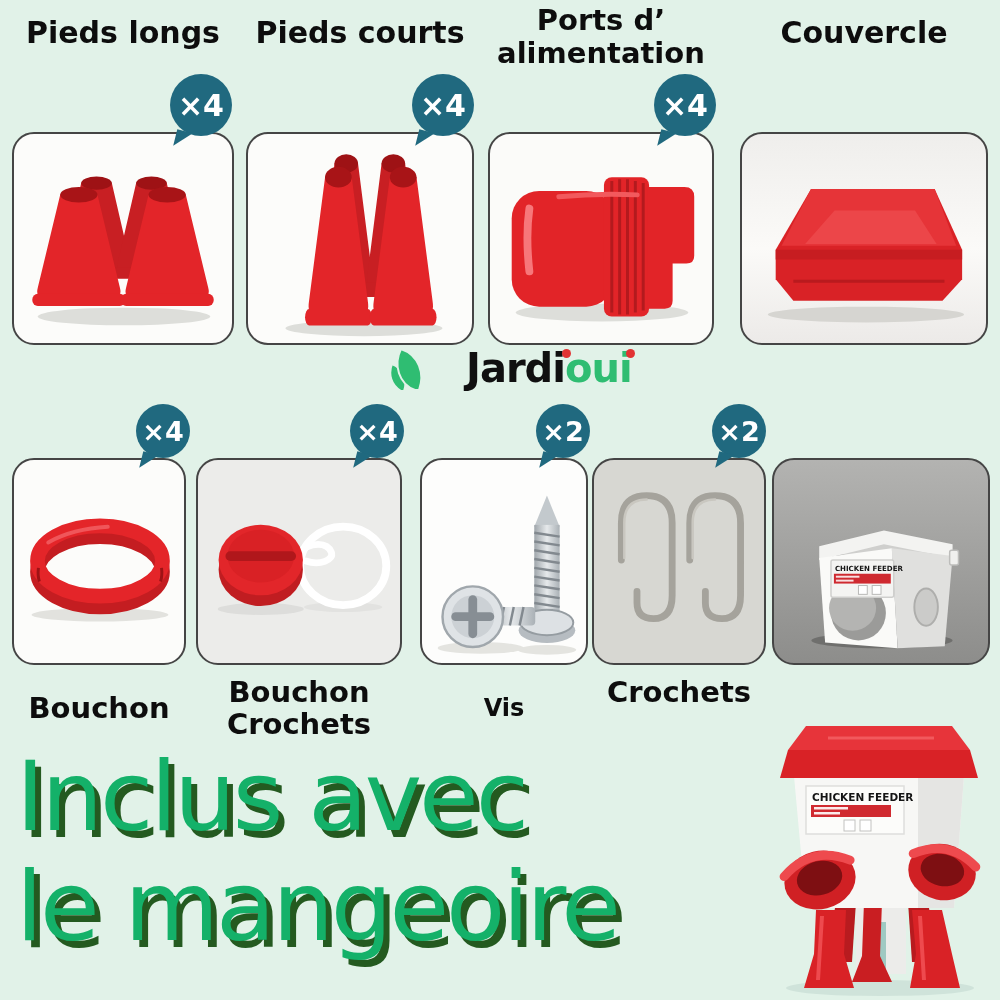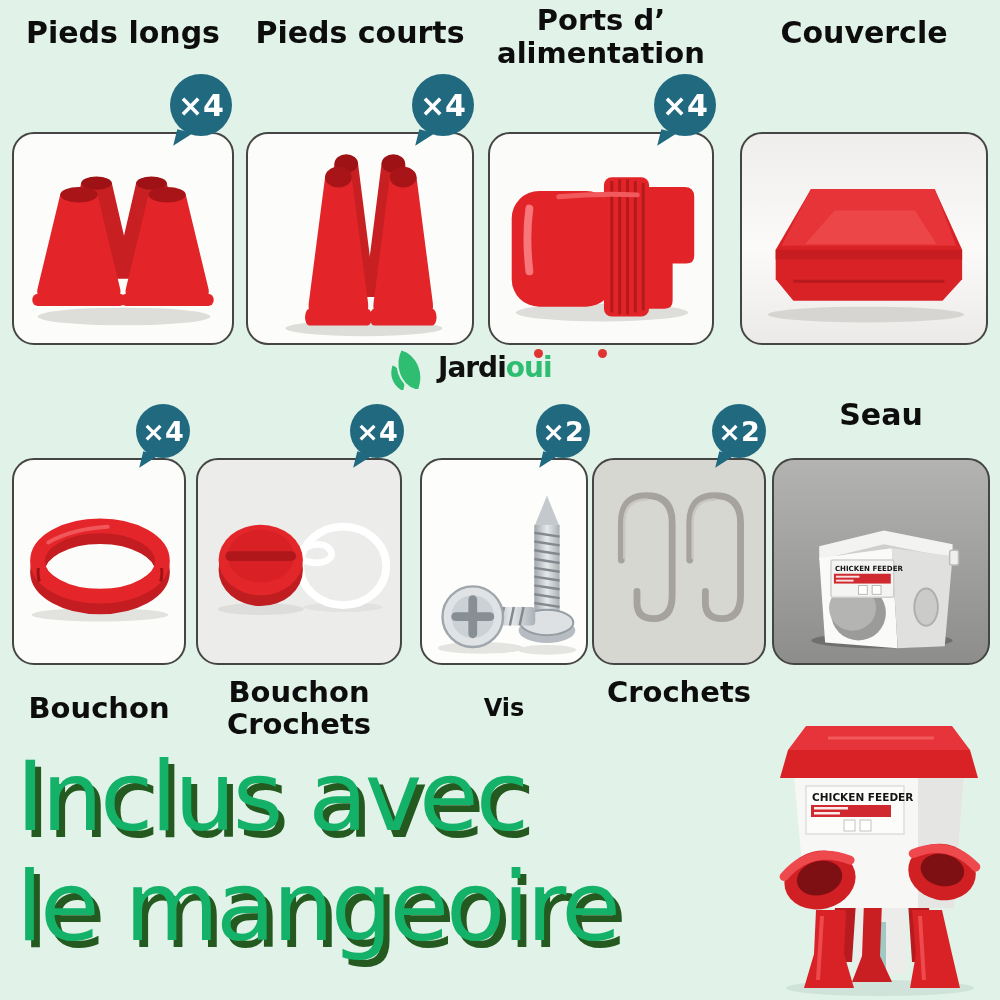--- a/index.html
+++ b/index.html
@@ -12,21 +12,21 @@
   .card.row2{top:458px;height:207px;}
   .card svg{display:block;width:100%;height:100%;}
   .badge{position:absolute;background:#20697f;color:#ffffff;border-radius:50%;
          display:flex;align-items:center;justify-content:center;font-weight:bold;z-index:4;}
   .badge.big{width:62px;height:62px;font-size:30px;top:74px;}
   .badge.small{width:54px;height:54px;font-size:27px;top:404px;}
   .badge::after{content:"";position:absolute;left:5px;bottom:-12px;width:0;height:0;
          border-top:17px solid #20697f;border-right:16px solid transparent;transform:rotate(14deg);}
   
   .logo{position:absolute;left:388px;top:344px;display:flex;align-items:center;gap:4px;z-index:2;}
-  .brand-text{position:relative;font-size:28px;font-weight:bold;letter-spacing:-1px;line-height:46px;}
+  .brand-text{position:relative;font-size:40px;font-weight:bold;letter-spacing:-1px;line-height:46px;margin-left:28px;}
   .brand-black{color:#101010;}
   .brand-green{color:#2fbd72;}
   .idot{position:absolute;width:9px;height:9px;border-radius:50%;background:#e23333;top:4px;}
   .idot.d1{left:96px;}
   .idot.d2{left:160px;}
   
   .headline{position:absolute;left:16px;top:742px;width:980px;font-weight:normal;
             font-size:97px;line-height:110px;letter-spacing:-3px;color:#14b169;
             text-shadow:6px 7px 0 #245a20;z-index:1;}
   .feeder-photo{position:absolute;left:758px;top:694px;width:242px;height:306px;z-index:2;}
@@ -152,23 +152,20 @@
       <span class="idot d1"></span>
       <span class="idot d2"></span>
     </div>
   </div>
 
   <div class="badge small" style="left:136px;">×4</div>
   <div class="badge small" style="left:350px;">×4</div>
   <div class="badge small" style="left:536px;">×2</div>
   <div class="badge small" style="left:712px;">×2</div>
 
-  <div class="part-label" style="left:772px;width:218px;top:398px;">
-    <div>Seau</div>
-  </div>
 
   <div class="card row2" style="left:12px;width:174px;background:#fcfcfa;">
     <svg viewBox="0 0 174 207">
       <ellipse cx="88" cy="158" rx="70" ry="7" fill="#e2e2de"></ellipse>
       <ellipse cx="88" cy="114" rx="64" ry="36" fill="none" stroke="#c41d21" stroke-width="15"></ellipse>
       <ellipse cx="88" cy="103" rx="64" ry="36" fill="none" stroke="#e42529" stroke-width="15"></ellipse>
       <path d="M25,110 Q24,118 26,124 M151,110 Q152,118 150,124" stroke="#9e1215" stroke-width="3" fill="none"></path>
       <path d="M35,84 Q60,70 96,68" stroke="#f0565a" stroke-width="4" fill="none" stroke-linecap="round"></path>
     </svg>
   </div>

